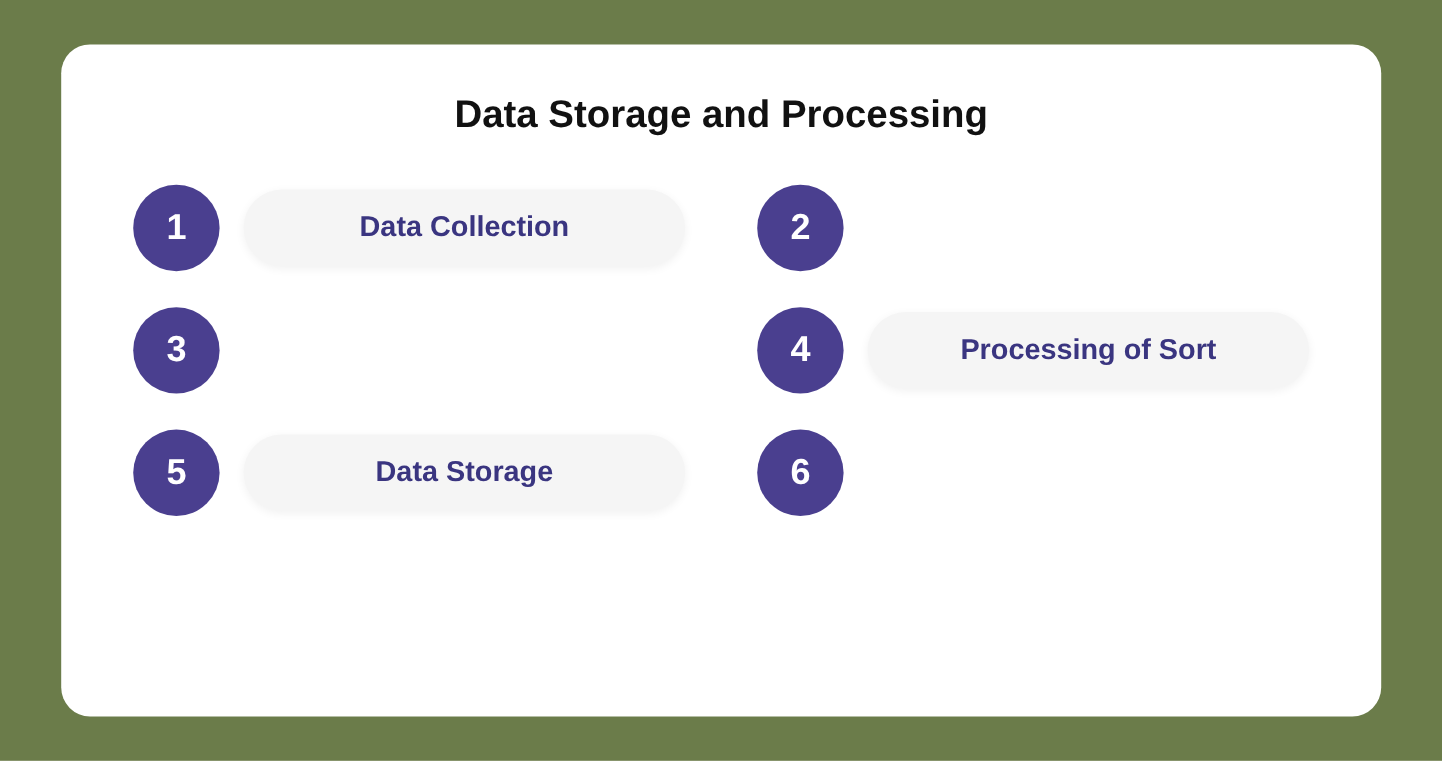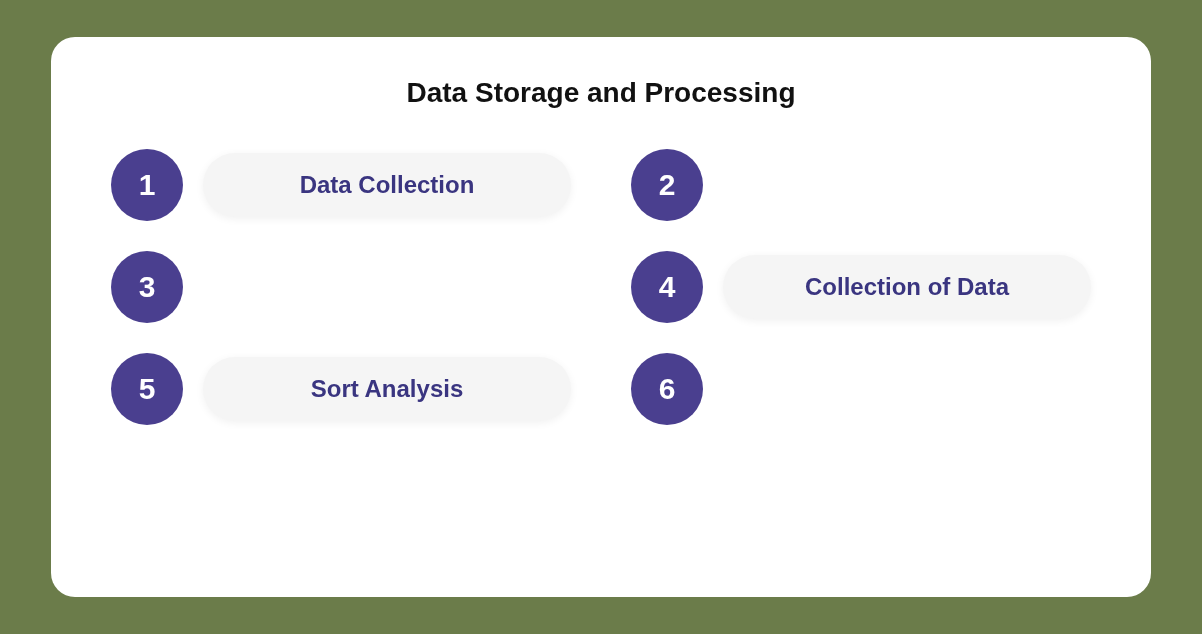--- a/index.html
+++ b/index.html
@@ -23,21 +23,21 @@
       border-radius: 24px;
       width: 1100px;
       min-height: 560px;
       padding: 40px 60px 50px;
       display: flex;
       flex-direction: column;
       align-items: center;
     }
 
     .title {
-      font-size: 28px;
+      font-size: 32px;
       font-weight: 700;
       color: #111111;
       margin-bottom: 40px;
       text-align: left;
     }
 
     .grid {
       display: grid;
       grid-template-columns: 1fr 1fr;
       gap: 30px 60px;
@@ -96,26 +96,26 @@
       </div>
       <div class="item">
         <div class="number-badge">2</div>
       </div>
       <div class="item">
         <div class="number-badge">3</div>
       </div>
       <div class="item">
         <div class="number-badge">4</div>
         <div class="label-pill">
-          <span class="label-text">Collection of Data</span>
+          <span class="label-text">Processing of Sort</span>
         </div>
       </div>
       <div class="item">
         <div class="number-badge">5</div>
         <div class="label-pill">
-          <span class="label-text">Sort Analysis</span>
+          <span class="label-text">Data Storage</span>
         </div>
       </div>
       <div class="item">
         <div class="number-badge">6</div>
       </div>
     </div>
 </div>
 
 </body></html>

